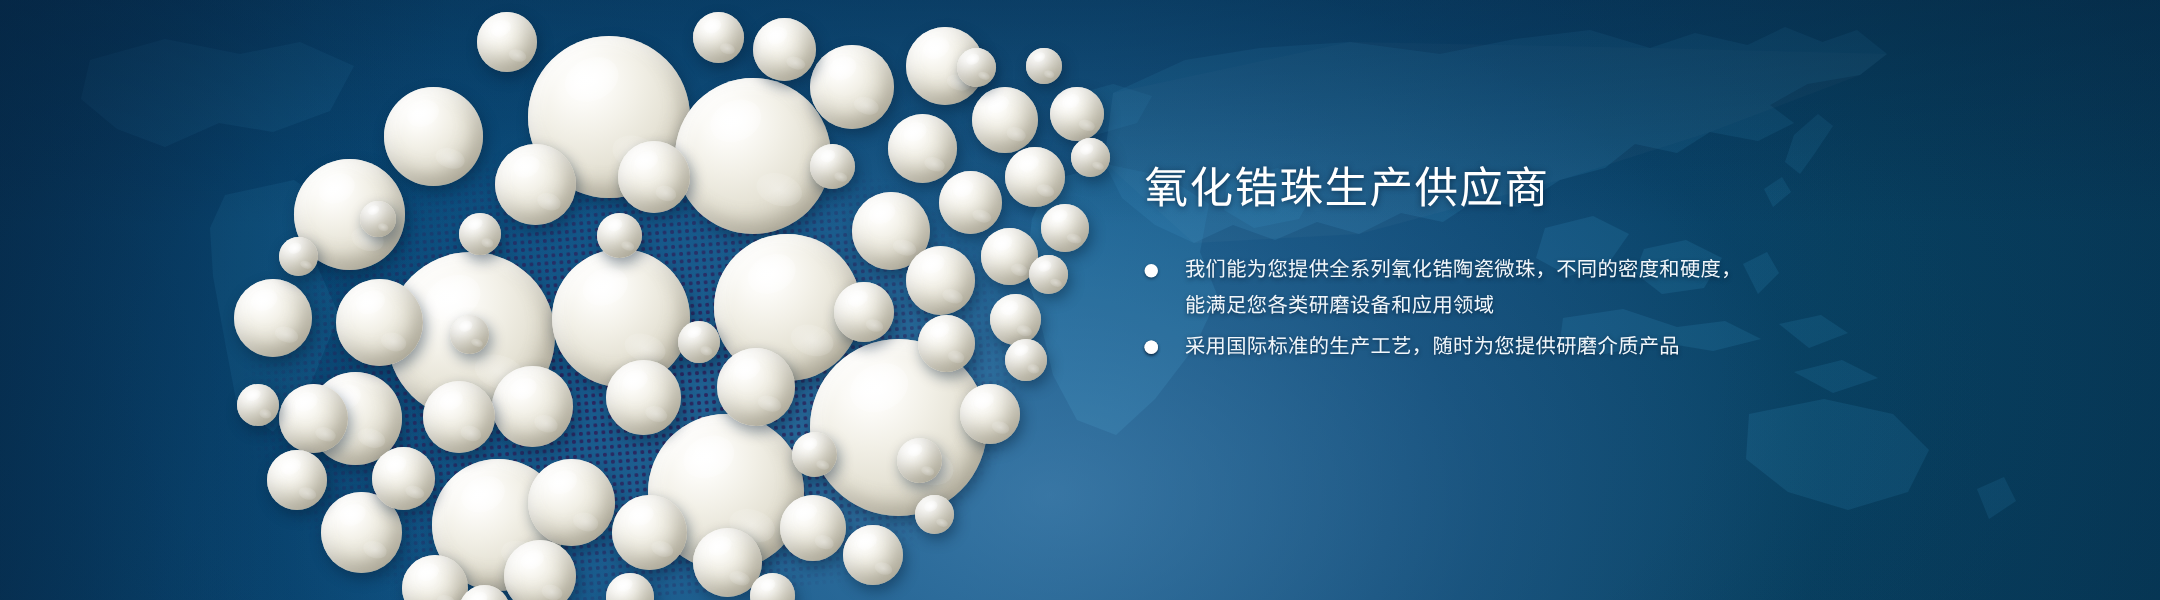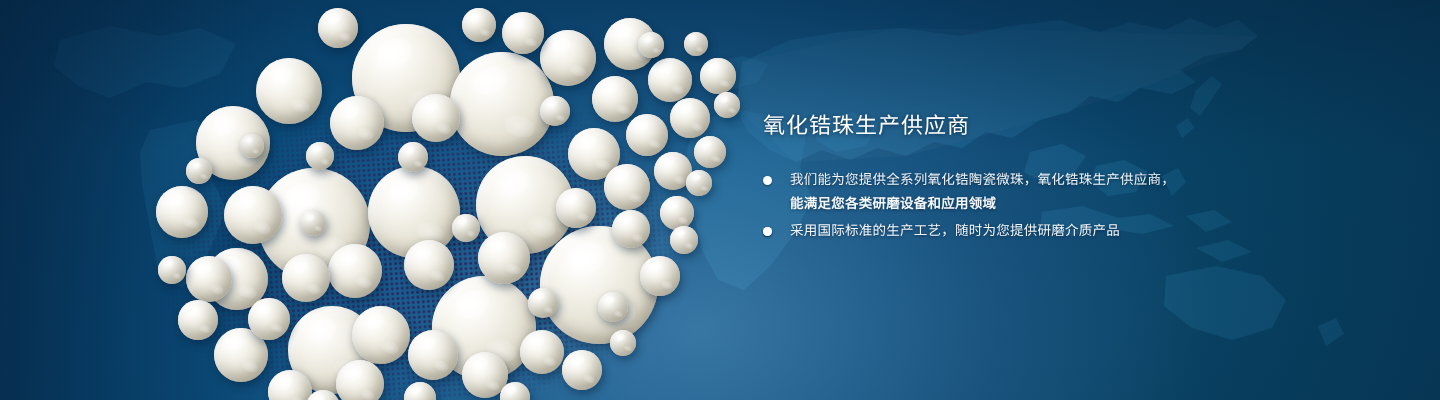--- a/index.html
+++ b/index.html
@@ -121,21 +121,21 @@
 
   
   .content {
     position: absolute;
     left: 763px;
     top: 106px;
     width: 520px;
   }
   .headline {
     margin: 0;
-    font-size: 22px;
+    font-size: 29px;
     line-height: 40px;
     font-weight: 400;
     letter-spacing: 1px;
     color: #ffffff;
     text-shadow: 0 1px 4px rgba(2,22,44,0.65);
     white-space: nowrap;
   }
   .bullets {
     list-style: none;
     margin: 22px 0 0 0;
@@ -156,21 +156,20 @@
     left: 0;
     top: 8px;
     width: 9px;
     height: 9px;
     border-radius: 50%;
     background: #ffffff;
     box-shadow: 0 1px 2px rgba(2,22,44,0.5);
   }
   .bullet-line2 {
     display: block;
-    font-weight: bold;
   }
 </style>
 </head>
 <body>
 
 <div class="banner">
 
   <div class="bg-base"></div>
 
   <svg class="bg-map" viewBox="0 0 1440 430" preserveAspectRatio="none" aria-hidden="true">
@@ -298,21 +297,21 @@
   </div>
 
   <div class="content">
 
     <h1 class="headline">氧化锆珠生产供应商</h1>
 
     <ul class="bullets">
 
       <li class="bullet-item">
         <span class="bullet-dot"></span>
-        <span>我们能为您提供全系列氧化锆陶瓷微珠，氧化锆珠生产供应商，</span>
+        <span>我们能为您提供全系列氧化锆陶瓷微珠，不同的密度和硬度，</span>
         <span class="bullet-line2">能满足您各类研磨设备和应用领域</span>
       </li>
 
       <li class="bullet-item">
         <span class="bullet-dot"></span>
       </li>
 
       <li class="bullet-item">
         <span class="bullet-dot"></span>
         <span>采用国际标准的生产工艺，随时为您提供研磨介质产品</span>

